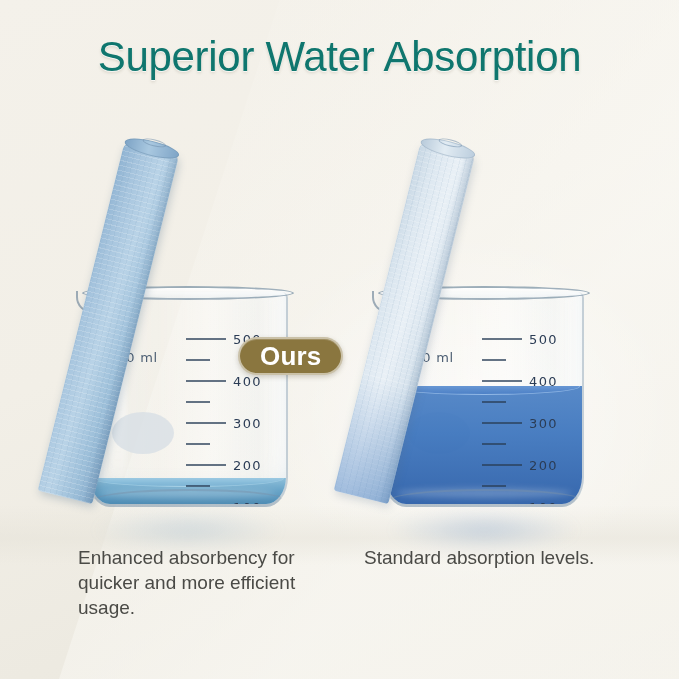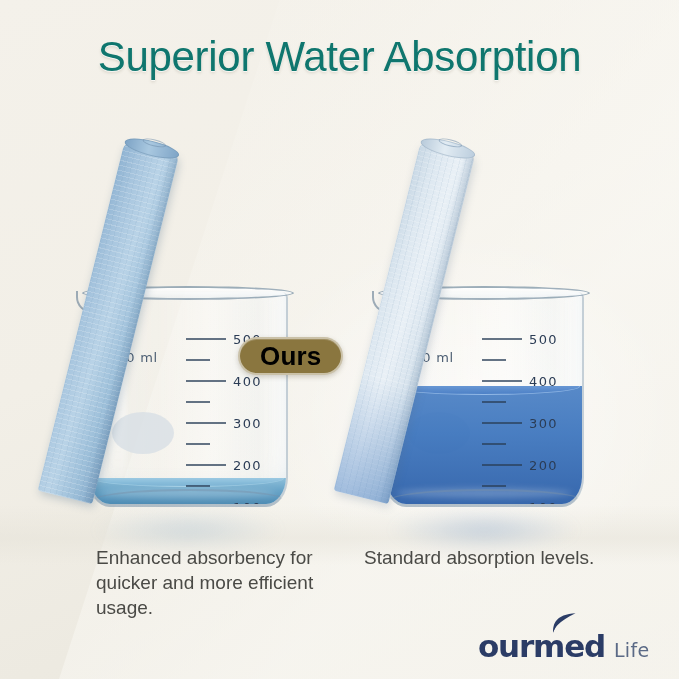--- a/index.html
+++ b/index.html
@@ -67,21 +67,21 @@
 
   
   .badge {
     position: absolute;
     display: flex;
     align-items: center;
     justify-content: center;
     height: 38px;
     padding: 0 20px;
     border-radius: 19px;
-    color: #000000;
+    color: #ffffff;
     font-size: 26px;
     font-weight: bold;
     letter-spacing: .2px;
     box-shadow: 0 2px 5px rgba(90,80,55,.25), inset 0 1px 0 rgba(255,255,255,.18);
     border: 2px solid rgba(255,255,255,.55);
     box-sizing: border-box;
   }
   .badge-ours {
     left: 196px;
     top: 207px;
@@ -369,21 +369,21 @@
 
   
   .caption {
     position: absolute;
     top: 545px;
     font-size: 19px;
     line-height: 25px;
     color: #4a4a46;
     font-family: "Liberation Sans", sans-serif;
   }
-  .caption-left  { left: 96px;  width: 250px; }
+  .caption-left  { left: 78px;  width: 250px; }
   .caption-right { left: 364px; width: 250px; }
 
   
   .logo {
     position: absolute;
     left: 478px;
     top: 628px;
     display: flex;
     align-items: baseline;
   }
@@ -557,26 +557,14 @@
       <div class="towel-top">
         <div class="towel-core"></div>
       </div>
     </div>
 
   </div>
 
   <div class="caption caption-left">Enhanced absorbency for quicker and more efficient usage.</div>
   <div class="caption caption-right">Standard absorption levels.</div>
 
-  <div class="logo">
-    <span class="logo-mark">
-      <span class="logo-word">ourmed</span>
-      <span class="logo-leaf">
-        <svg width="30" height="22" viewBox="0 0 30 22" xmlns="http://www.w3.org/2000/svg">
-          <path d="M28.5 1.2C19.5 1.6 12.2 4.2 8.6 9.6c-2.5 3.7-2.6 8.1-2.6 11.2 0 0 1.6-4.4 4.6-7.7 3.9-4.3 10.4-8.1 17.9-11.9z" fill="#2b3c66"></path>
-          <path d="M6.3 20.8c1.1-5.2 4.2-10 9.1-13.6-5.6 2.3-9.2 7.1-9.1 13.6z" fill="#2b3c66"></path>
-        </svg>
-      </span>
-    </span>
-    <span class="logo-life">Life</span>
-  </div>
 
 </div>
 
 </body></html>

